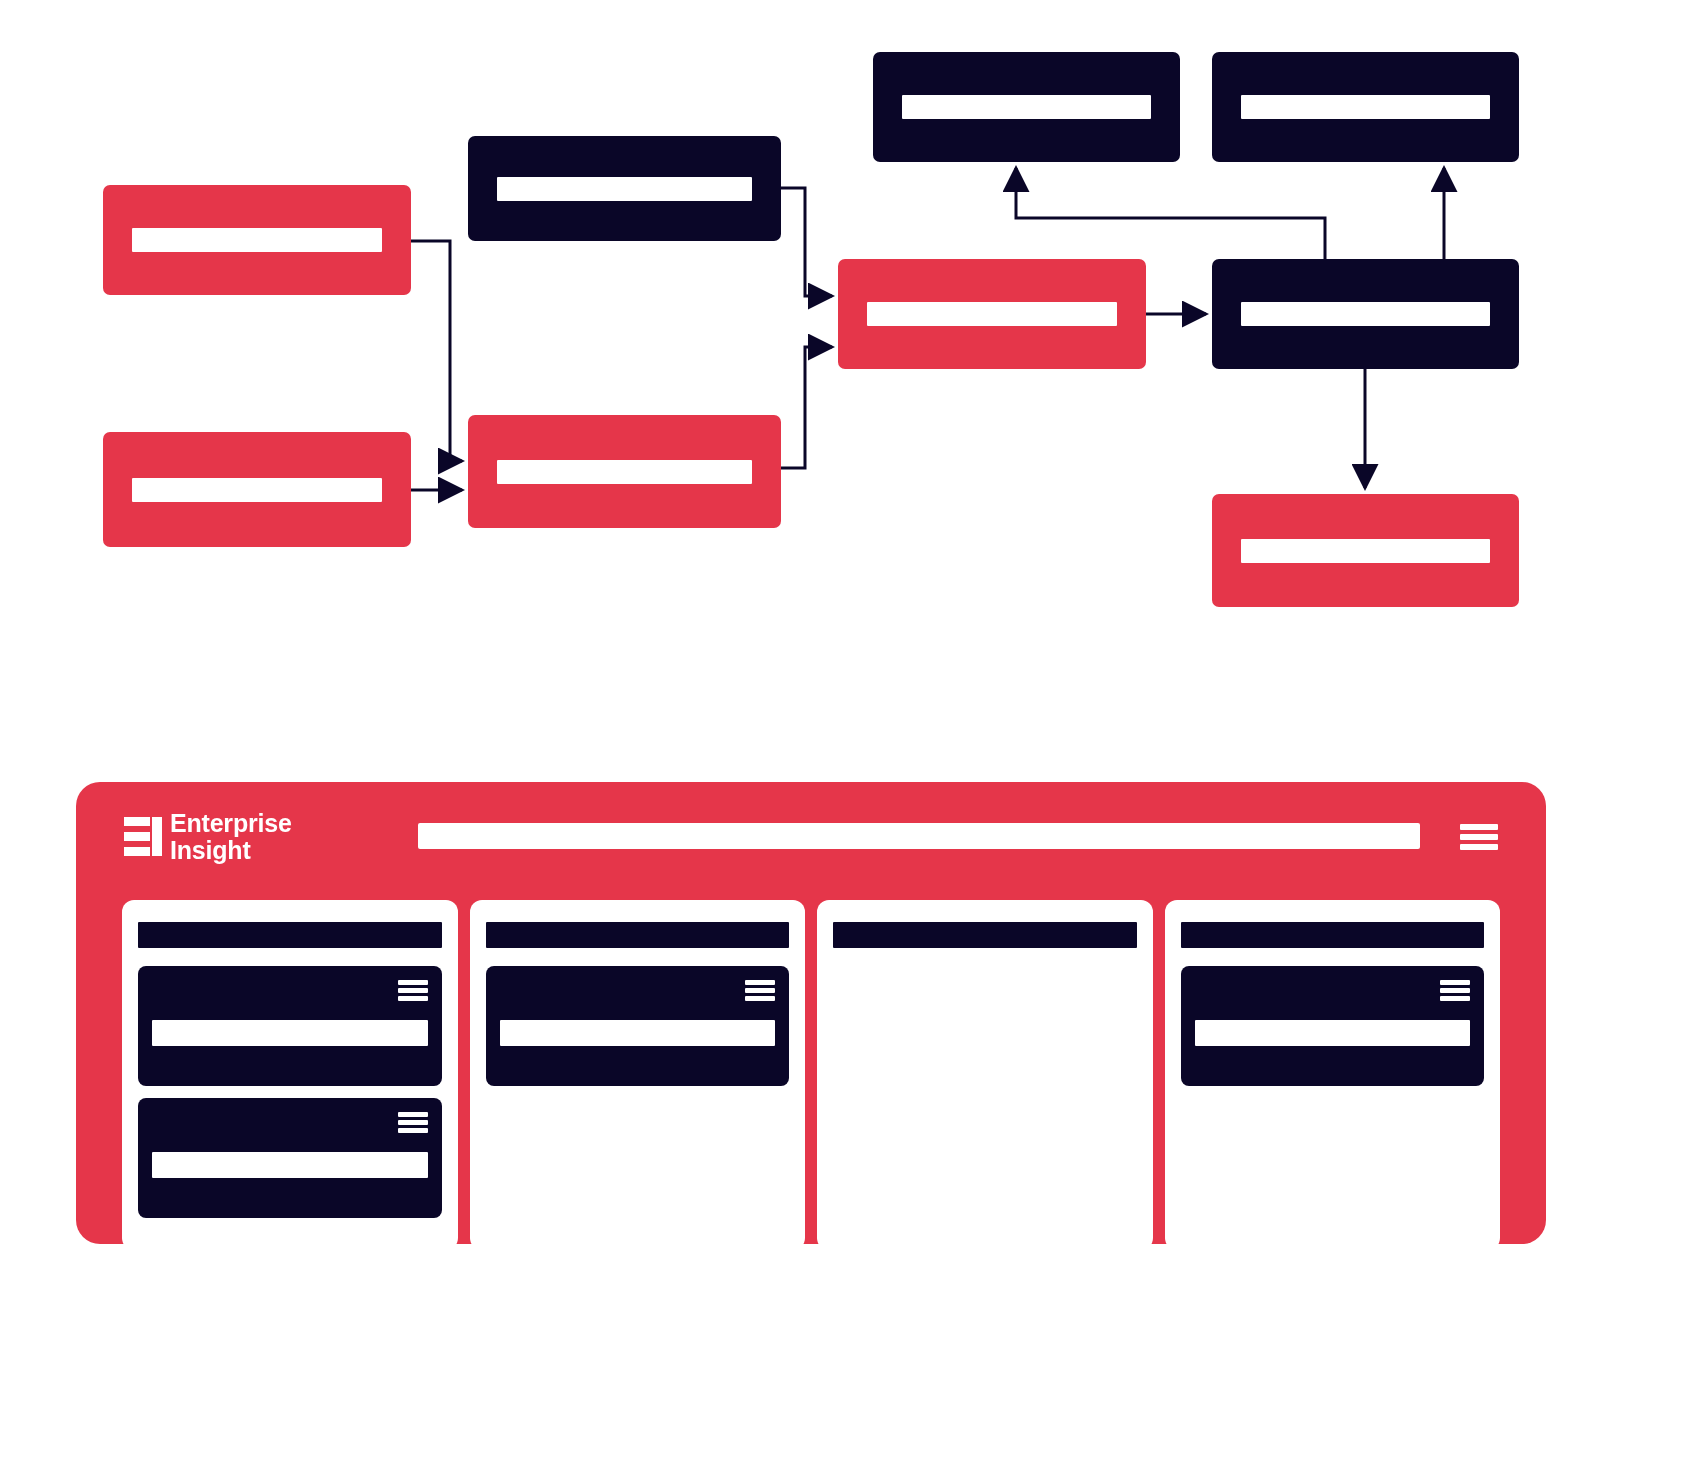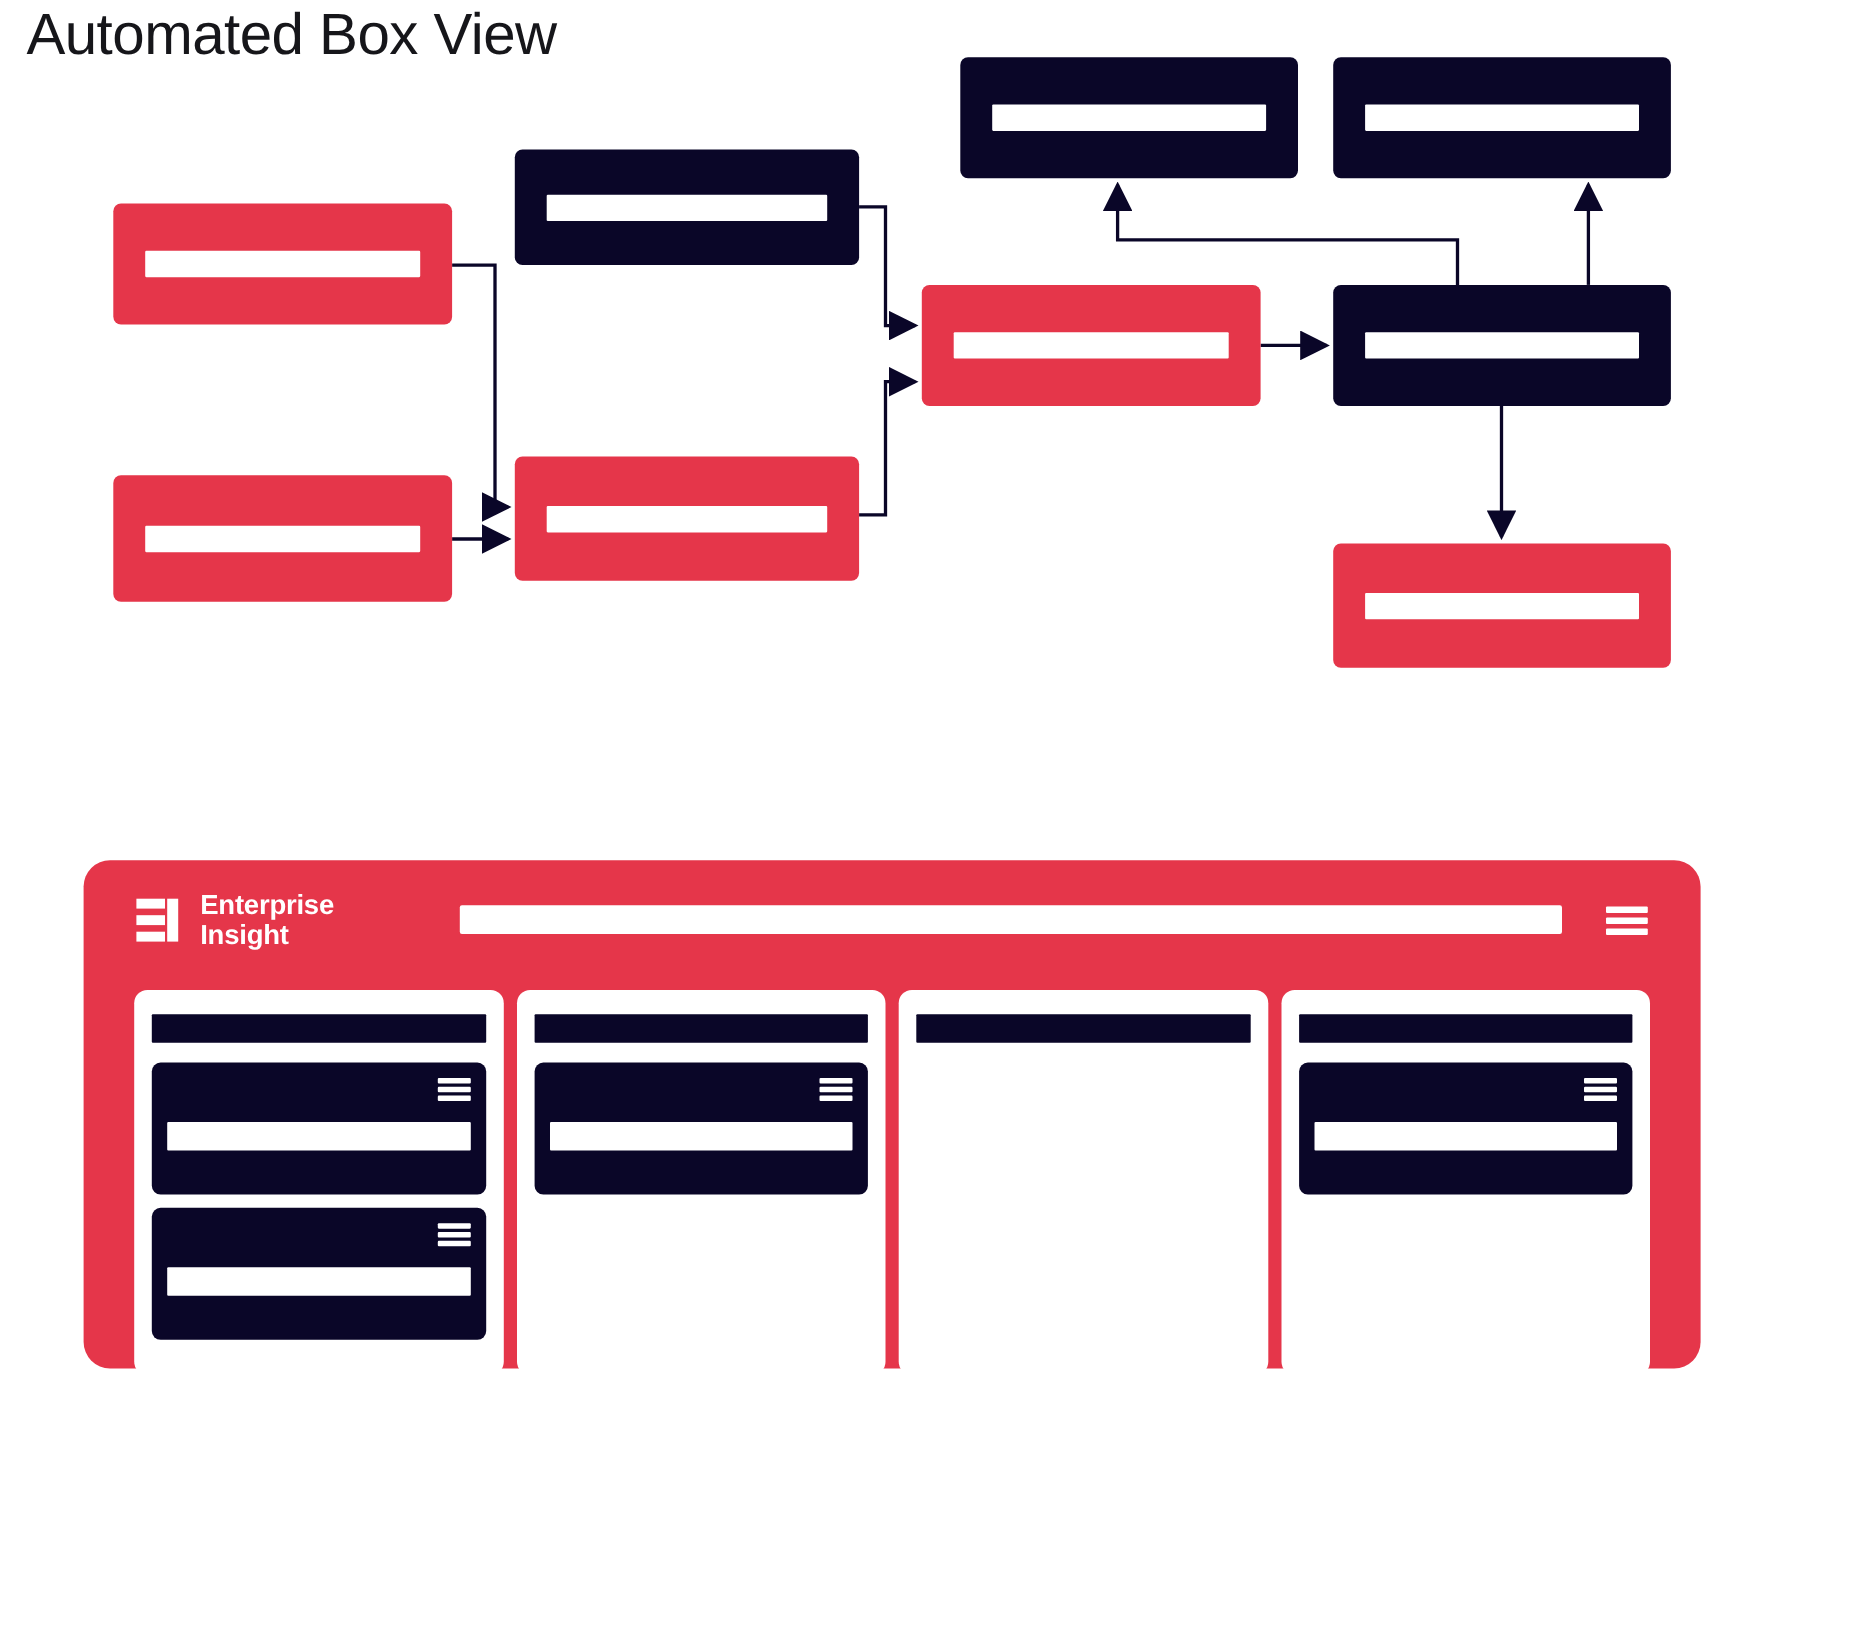--- a/index.html
+++ b/index.html
@@ -54,21 +54,21 @@
     border-radius: 24px;
   }
 
   .hier-topbar {
     position: absolute;
     left: 0; top: 0;
     width: 100%; height: 112px;
   }
   .logo {
     position: absolute; left: 48px; top: 28px;
-    display: flex; align-items: center; gap: 12px;
+    display: flex; align-items: center; 
   }
   .logo-mark { position: relative; width: 46px; height: 46px; }
   .logo-mark .lm-row {
     position: absolute; left: 0; width: 26px; height: 9px; background: #fff;
   }
   .logo-mark .lm-row.r1 { top: 3px; }
   .logo-mark .lm-row.r2 { top: 18px; }
   .logo-mark .lm-row.r3 { top: 33px; }
   .logo-mark .lm-bar { position: absolute; right: 8px; top: 3px; width: 10px; height: 39px; background: #fff; }
   .logo-text { color: #fff; font-size: 25px; font-weight: bold; line-height: 1.08; letter-spacing: -0.2px; }
@@ -137,21 +137,20 @@
   .card.dark .card-line { margin-top: 40px; }
   .card.dark .pad-bottom { height: 26px; }
 </style>
 </head>
 <body>
 
 <div class="page">
 
   <div id="box-view">
 
-    <div class="section-title" id="title-box">Automated Box View</div>
 
     <svg class="flow-svg" viewBox="0 0 1688 660" xmlns="http://www.w3.org/2000/svg">
       <defs>
         <marker id="arrow" markerWidth="9" markerHeight="9" refX="8" refY="4.5" orient="auto" markerUnits="strokeWidth">
           <path d="M0,0 L9,4.5 L0,9 z" fill="#0A0628"></path>
         </marker>
       </defs>
 
       <path d="M411,241 L450,241 L450,461 L462,461" fill="none" stroke="#0A0628" stroke-width="3" marker-end="url(#arrow)"></path>
 

